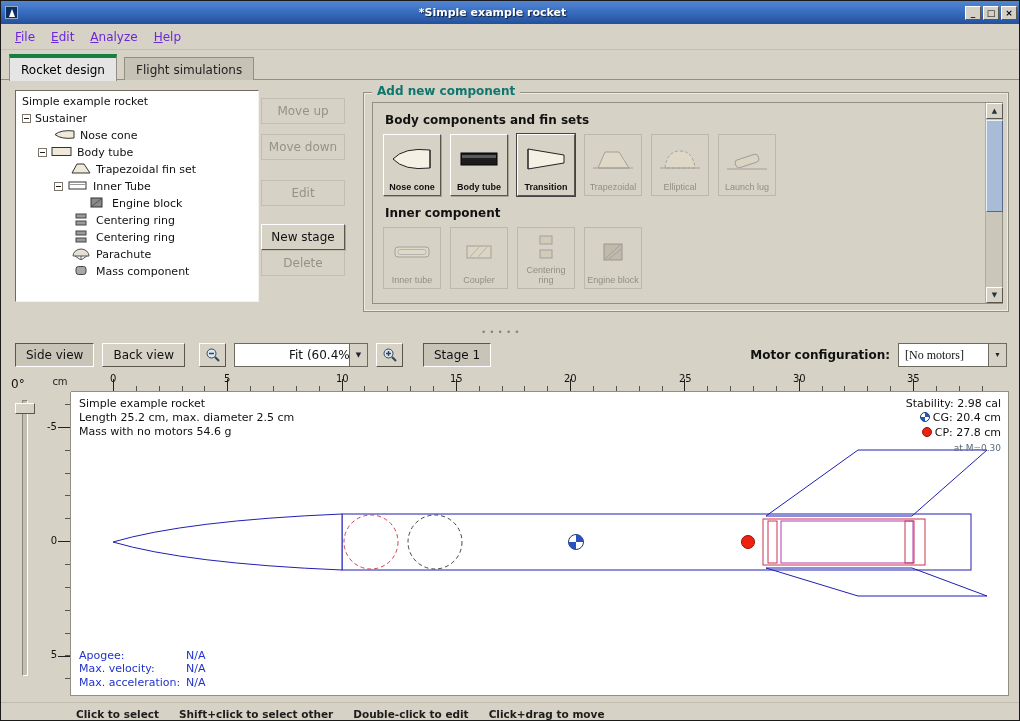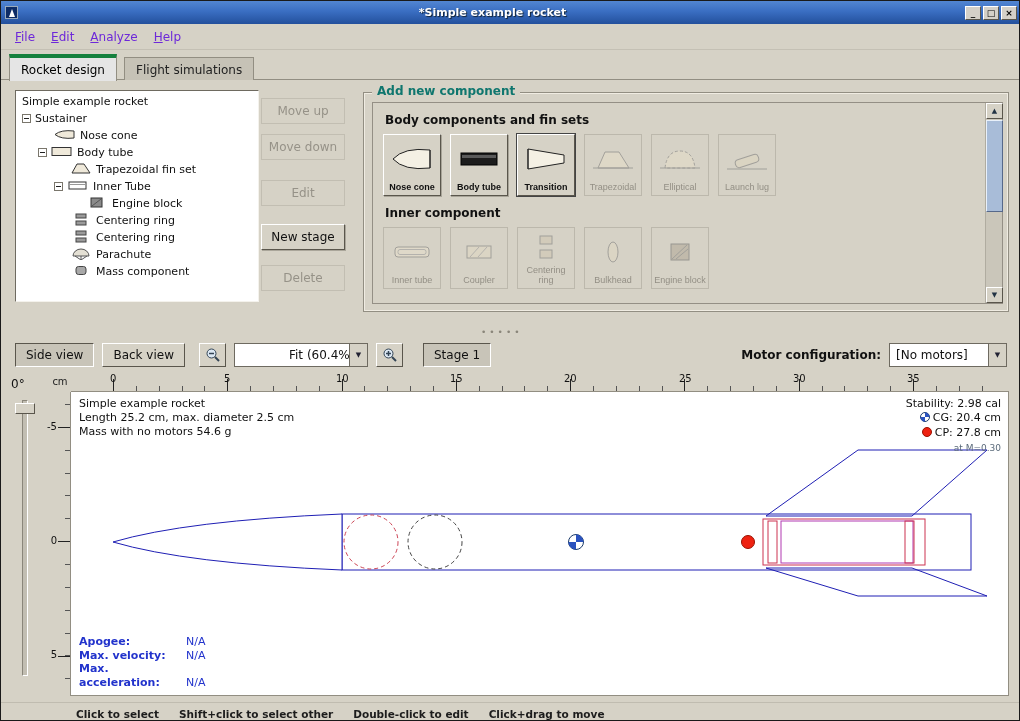--- a/index.html
+++ b/index.html
@@ -88,21 +88,21 @@
   .tbtn { height:24px; padding:0 10px; font-size:12px; font-family:inherit; }
   .tbtn.raised { background:#d6d2c6; color:#111; border:1px solid; border-color:#fff #5a564c #5a564c #fff; }
   .tbtn.pressed { background:#c8c4b8; color:#111; border:1px solid; border-color:#5a564c #fff #fff #5a564c; }
   .zoom-btn { width:27px; height:24px; background:#d6d2c6; border:1px solid; border-color:#fff #5a564c #5a564c #fff;
     display:flex; align-items:center; justify-content:center; }
   .combo { display:flex; height:24px; border:1px solid #6e6a60; background:#fff; }
   .combo .txt { flex:1; font-size:12px; padding:4px 6px; color:#111; white-space:nowrap; overflow:hidden; }
   .combo .arrow { width:18px; background:#d6d2c6; border-left:1px solid #6e6a60; text-align:center;
     font-size:7px; line-height:22px; color:#223; }
   .combo.zoom { width:134px;padding-left:48px; }
-  .combo.motor { width:118px; }
+  .combo.motor { width:109px;font-family:Liberation Serif, serif; }
   .tb-spacer { flex:1; }
   .motor-label { font-size:12px; font-weight:bold; color:#111; white-space:nowrap; }
 
   
   .viewarea { position:relative; height:330px; background:#d6d2c6; }
   .rot-label { position:absolute; left:10px; top:5px; font-size:12px; color:#111; }
   .rot-track { position:absolute; left:21px; top:28px; width:6px; height:276px; background:#c2beb2;
     border:1px solid; border-color:#8a867a #fff #fff #8a867a; }
   .rot-thumb { position:absolute; left:14px; top:31px; width:20px; height:11px; background:#d6d2c6;
     border:1px solid; border-color:#fff #5a564c #5a564c #fff; }
@@ -127,21 +127,21 @@
     background-position:right 0px top 35px,right 0px top 12px; }
   .rl-label { position:absolute; right:13px; font-size:10px; color:#111; }
   .canvas { position:absolute; left:70px; top:20px; width:938px; height:304px; background:#fff;
     border-right:1px solid #928e82; border-bottom:1px solid #928e82; }
   .canvas svg.diagram { position:absolute; left:0; top:0; }
   .info-tl { position:absolute; left:8px; top:5px; font-size:11px; line-height:14px; color:#111; }
   .info-tr { position:absolute; right:7px; top:5px; font-size:11px; line-height:14px; color:#111; text-align:right; }
   .info-tr .mach { font-size:9px; color:#5a6a7a; }
   .mini-icon { display:inline-block; vertical-align:-1px; margin-right:3px; }
   .flight { position:absolute; left:8px; bottom:6px; font-size:11px; line-height:13.5px; color:#2233cc; }
-  .flight .fl { display:inline-block; width:107px;font-weight:bold; }
+  .flight .fl { display:inline-block; width:107px; }
 
   
   .statusbar { height:23px; border-top:1px solid #c0bcb0; display:flex; align-items:center;
     padding-left:75px; }
   .statusbar span { font-size:10.5px; font-weight:bold; color:#1c1c1c; margin-right:20px; }
 </style>
 </head>
 <body>
 
 <div id="win">
@@ -237,21 +237,21 @@
             </svg></span>
         <span>Mass component</span>
       </div>
     </div>
 
     <div class="side-btns">
       <button class="sbtn disabled" style="margin-top:0">Move up</button>
       <button class="sbtn disabled" style="margin-top:10px">Move down</button>
       <button class="sbtn disabled" style="margin-top:20px">Edit</button>
       <button class="sbtn enabled" style="margin-top:18px">New stage</button>
-      <button class="sbtn disabled" style="margin-top:15px">Delete</button>
+      <button class="sbtn disabled" style="">Delete</button>
     </div>
 
     <div class="groupbox">
       <div class="groupbox-title">Add new component</div>
       <div class="scrollarea">
         <div class="scroll-content">
           <div class="section-label">Body components and fin sets</div>
           <div class="comp-row">
             <button class="comp-btn enabled">
               <span class="cicon">
@@ -333,28 +333,20 @@
               <span class="clabel">Coupler</span>
             </button>
             <button class="comp-btn disabled">
               <span class="cicon">
                   <svg width="44" height="30">
                     <rect x="16" y="4" width="12" height="8" fill="#cfc7b2" stroke="#777"></rect>
                     <rect x="16" y="18" width="12" height="8" fill="#cfc7b2" stroke="#777"></rect>
                   </svg>
                 </span>
               <span class="clabel">Centering ring</span>
-            </button>
-            <button class="comp-btn disabled">
-              <span class="cicon">
-                  <svg width="44" height="30">
-                    <ellipse cx="22" cy="15" rx="5" ry="10" fill="#e0d8c4" stroke="#777"></ellipse>
-                  </svg>
-                </span>
-              <span class="clabel">Bulkhead</span>
             </button>
             <button class="comp-btn disabled">
               <span class="cicon">
                   <svg width="44" height="30">
                     <rect x="13" y="7" width="18" height="16" fill="#b0a896" stroke="#666"></rect>
                     <line x1="14" y1="22" x2="29" y2="8" stroke="#777"></line>
                     <line x1="18" y1="22" x2="30" y2="12" stroke="#777"></line>
                   </svg>
                 </span>
               <span class="clabel">Engine block</span>

